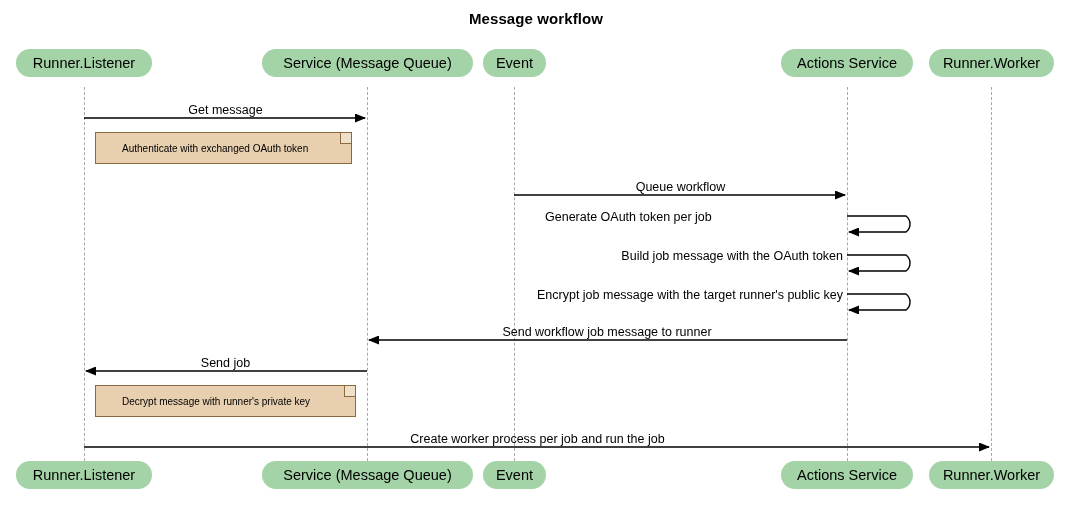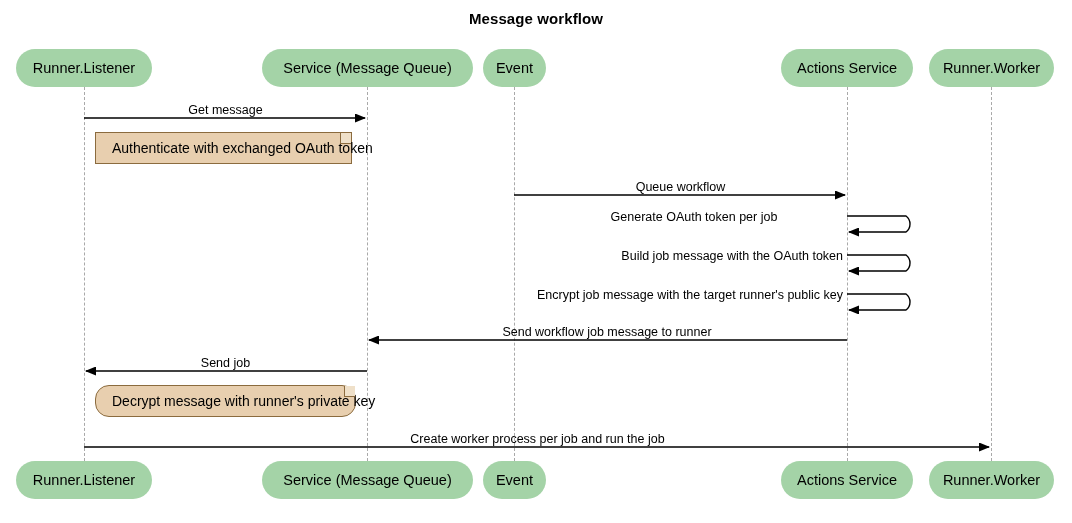--- a/index.html
+++ b/index.html
@@ -29,45 +29,45 @@
   }
   .participant {
     position: absolute;
     background: #a4d3a7;
     border-radius: 19px;
     color: #000000;
     font-size: 14.5px;
     display: flex;
     align-items: center;
     justify-content: center;
-    height: 38px;
+    height: 28px;
     white-space: nowrap;
     border: none;
   }
   .lifeline {
     position: absolute;
     width: 0;
     border-left: 1px dashed #a9a9a9;
   }
   .msg-label {
     position: absolute;
     font-size: 12.5px;
     color: #000000;
     white-space: nowrap;
     text-align: center;
   }
   .note {
     position: absolute;
     background: #e8cfaf;
     border: 1px solid #8b6b3e;
-    font-size: 14px;
+    font-size: 10px;
     color: #000000;
     display: flex;
     align-items: center;
-    padding-left: 16px;
+    padding-left: 26px;
     padding-right: 14px;
     height: 32px;
     white-space: nowrap;
   }
   .note-fold {
     position: absolute;
     top: 0;
     right: 0;
     width: 11px;
     height: 11px;
@@ -142,29 +142,29 @@
     <g>
       <line x1="367" y1="371" x2="86" y2="371" stroke="#000000" stroke-width="1.4" marker-end="url(#arrow-left)"></line>
     </g>
     <g>
       <line x1="84" y1="447" x2="989" y2="447" stroke="#000000" stroke-width="1.4" marker-end="url(#arrow-right)"></line>
     </g>
   </svg>
 
   <div class="msg-label" style="left:514px; top:180px; width:333px;">Queue workflow</div>
   <div class="msg-label" style="left:84px; top:103px; width:283px;">Get message</div>
-  <div class="msg-label" style="left:545px; top:210px; width:298px; text-align:center;">Generate OAuth token per job</div>
+  <div class="msg-label" style="left:545px; top:210px; width:298px; text-align:left;">Generate OAuth token per job</div>
   <div class="msg-label" style="left:445px; top:288px; width:398px; text-align:right;">Encrypt job message with the target runner's public key</div>
   <div class="msg-label" style="left:545px; top:249px; width:298px; text-align:right;">Build job message with the OAuth token</div>
   <div class="msg-label" style="left:367px; top:325px; width:480px;">Send workflow job message to runner</div>
   <div class="msg-label" style="left:84px; top:356px; width:283px;">Send job</div>
   <div class="msg-label" style="left:84px; top:432px; width:907px;">Create worker process per job and run the job</div>
 
   <div class="note" style="left:95px; top:132px; width:257px;">
     <span>Authenticate with exchanged OAuth token</span>
     <span class="note-fold"></span>
   </div>
-  <div class="note" style="left:95px; top:385px; width:261px;border-radius:14px;">
+  <div class="note" style="left:95px; top:385px; width:261px;">
     <span>Decrypt message with runner's private key</span>
     <span class="note-fold"></span>
   </div>
 
 </div>
 
 </body></html>

